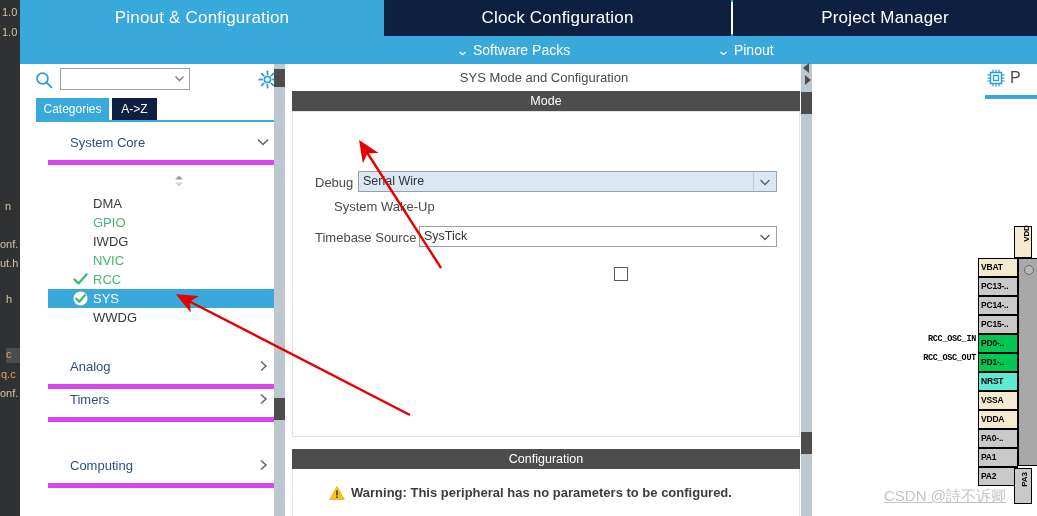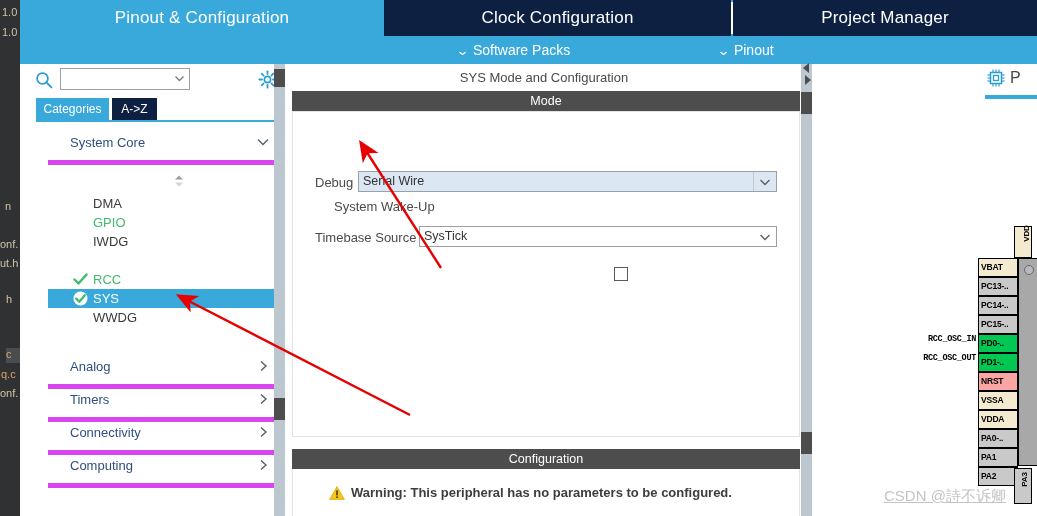--- a/index.html
+++ b/index.html
@@ -85,21 +85,21 @@
   #pinout-p{position:absolute;left:25px;top:5px;font-size:16px;color:#4a4a4a;}
   #pinout-underline{position:absolute;left:0;top:31px;width:52px;height:4px;background:#39a9dc;}
   
   #pincol{position:absolute;left:978px;top:258px;width:40px;}
   .pin{position:relative;width:40px;height:19px;border:1px solid #000000;box-sizing:border-box;
      font-size:8.5px;font-weight:bold;line-height:17px;padding-left:2px;
      font-family:"Liberation Sans",sans-serif;color:#000000;letter-spacing:-.2px;}
   .pin.cream{background:#f4ead0;}
   .pin.gray{background:#c9c9c9;}
   .pin.green{background:#00c853;}
-  .pin.olive{background:#fca5a5;}
+  .pin.olive{background:#5eead4;}
   #chipbody{position:absolute;left:1018px;top:258px;width:20px;height:208px;background:#a8a8a8;
      border:1px solid #000;box-sizing:border-box;}
   #chipdot{position:absolute;left:5px;top:6px;width:8px;height:8px;border-radius:50%;
      background:#b8b8b8;border:1px solid #6a6a6a;}
   #vddpin{position:absolute;left:1014px;top:226px;width:18px;height:32px;background:#f4ead0;
      border:1px solid #000;box-sizing:border-box;}
   #vddpin span{position:absolute;left:-2px;top:2px;width:26px;font-size:8px;font-weight:bold;
      transform:rotate(-90deg);transform-origin:center;text-align:center;letter-spacing:-.2px;}
   #pa3pin{position:absolute;left:1014px;top:468px;width:18px;height:36px;background:#c9c9c9;
      border:1px solid #000;box-sizing:border-box;}
@@ -191,20 +191,23 @@
 
     <div class="pitem" style="top:20px;">
       <span class="nm plain">DMA</span>
     </div>
     <div class="pitem" style="top:39px;">
       <span class="nm green">GPIO</span>
     </div>
     <div class="pitem" style="top:58px;">
       <span class="nm plain">IWDG</span>
     </div>
+    <div class="pitem" style="top:77px;">
+      <span class="nm green">NVIC</span>
+    </div>
     <div class="pitem" style="top:96px;">
       <svg class="ck" viewBox="0 0 15 15">
         <polyline points="1.5,7.5 5.5,11.5 13.5,2.5" fill="none" stroke="#3fba6e" stroke-width="2.4" stroke-linecap="round" stroke-linejoin="round"></polyline>
       </svg>
       <span class="nm green">RCC</span>
     </div>
     <div class="pitem sel" style="top:115px;">
       <svg class="ck" viewBox="0 0 15 15">
         <circle cx="7.5" cy="7.5" r="7" fill="#ffffff"></circle>
         <polyline points="3.2,7.6 6.3,10.7 11.9,4.3" fill="none" stroke="#3fba6e" stroke-width="2.3" stroke-linecap="round" stroke-linejoin="round"></polyline>
@@ -217,26 +220,20 @@
   </div>
 
   <div class="grp" style="top:288px;">
     <span class="lbl">Analog</span>
     <svg class="arw" viewBox="0 0 14 14">
       <polyline points="5,2.5 10,7 5,11.5" fill="none" stroke="#56616e" stroke-width="1.4"></polyline>
     </svg>
   </div>
   <div class="grp" style="top:321px;">
     <span class="lbl">Timers</span>
-    <svg class="arw" viewBox="0 0 14 14">
-      <polyline points="5,2.5 10,7 5,11.5" fill="none" stroke="#56616e" stroke-width="1.4"></polyline>
-    </svg>
-  </div>
-  <div class="grp" style="top:354px;">
-    <span class="lbl">Connectivity</span>
     <svg class="arw" viewBox="0 0 14 14">
       <polyline points="5,2.5 10,7 5,11.5" fill="none" stroke="#56616e" stroke-width="1.4"></polyline>
     </svg>
   </div>
   <div class="grp" style="top:387px;">
     <span class="lbl">Computing</span>
     <svg class="arw" viewBox="0 0 14 14">
       <polyline points="5,2.5 10,7 5,11.5" fill="none" stroke="#56616e" stroke-width="1.4"></polyline>
     </svg>
   </div>

